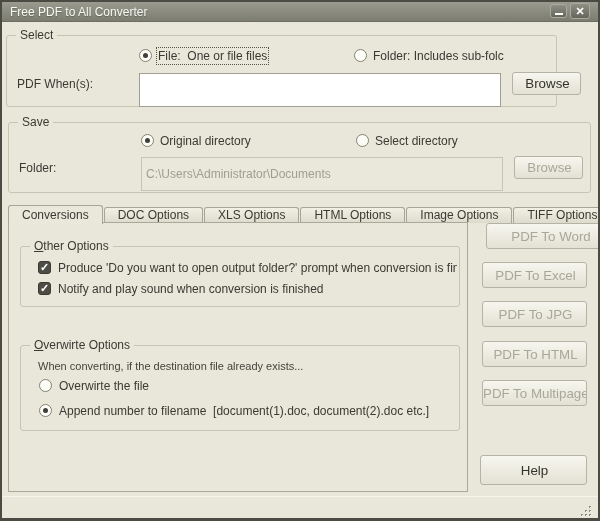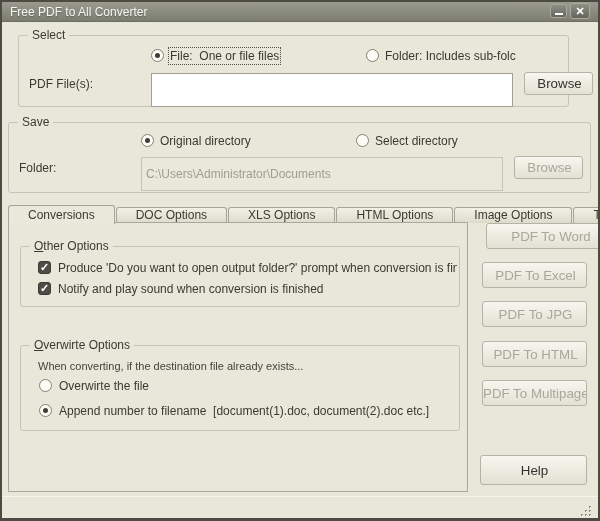--- a/index.html
+++ b/index.html
@@ -79,21 +79,21 @@
     border:1px solid #b5b3a5; border-radius:3px;
     text-align:center; color:#33332c; overflow:hidden; white-space:nowrap;padding-left:8px;
   }
   .btn.disabled { color:#a9a79a; }
   
   .tabs {
     position:absolute; left:6px; top:202px; height:19px;
     display:flex; align-items:flex-end;
   }
   .tab {
-    height:16px; line-height:15px; padding:0 19px;
+    height:16px; line-height:15px; padding:0 13px;
     background:linear-gradient(#f2f0e4,#dddbcc);
     border:1px solid #a7a599; border-bottom:none;
     border-radius:3px 3px 0 0; margin-right:1px; white-space:nowrap;
   }
   .tab.active {
     height:19px; line-height:18px; background:#eae8db;
     position:relative; z-index:3; margin-bottom:-1px;
   }
   .tab-panel {
     position:absolute; left:6px; top:220px; width:460px; height:270px;
@@ -116,27 +116,27 @@
   <div class="titlebar">
     <span class="title-text">Free PDF to All Converter</span>
     <div class="win-btn btn-min">
       <span class="glyph"></span>
     </div>
     <div class="win-btn btn-close">
       <span class="glyph"></span>
     </div>
   </div>
 
-  <div class="groupbox" style="left:16px; top:33px; width:551px; height:72px;">
+  <div class="groupbox" style="left:4px; top:33px; width:551px; height:72px;">
     <span class="legend">Select</span>
     <div class="radio checked" style="left:132px; top:13px;"></div>
     <span class="ctl-label focus-rect" style="left:151px; top:13px;">File:  One or file files</span>
     <div class="radio" style="left:347px; top:13px;"></div>
     <span class="ctl-label" style="left:366px; top:13px;">Folder: Includes sub-folc</span>
-    <span class="ctl-label" style="left:10px; top:41px;">PDF File(s):</span>
+    <span class="ctl-label" style="left:10px; top:41px;">PDF When(s):</span>
     <input class="textbox" style="left: 132px; top: 37px; width: 362px; height: 21px;" value="">
     <button class="btn" style="left:505px; top:36px; width:69px; height:23px;">Browse</button>
   </div>
 
   <div class="groupbox" style="left:6px; top:120px; width:583px; height:71px;">
     <span class="legend">Save</span>
     <div class="radio checked" style="left:132px; top:11px;"></div>
     <span class="ctl-label" style="left:151px; top:11px;">Original directory</span>
     <div class="radio" style="left:347px; top:11px;"></div>
     <span class="ctl-label" style="left:366px; top:11px;">Select directory</span>

